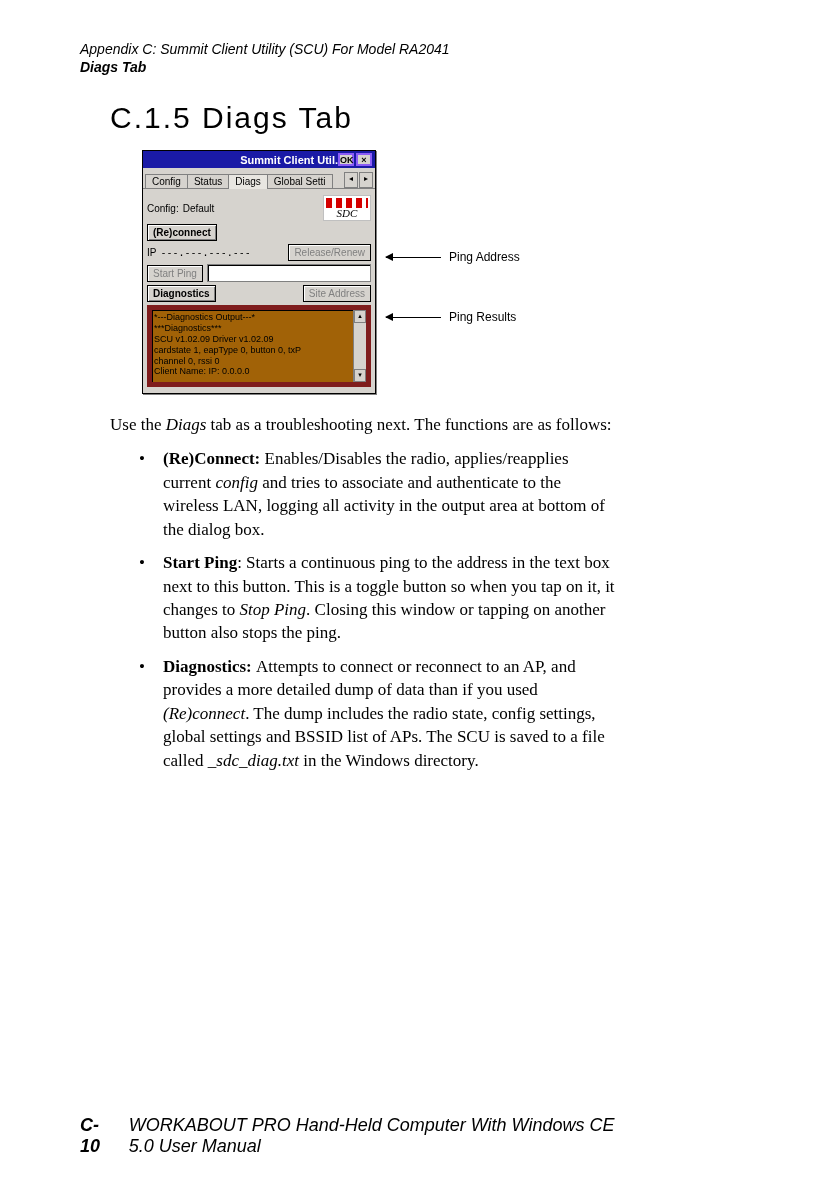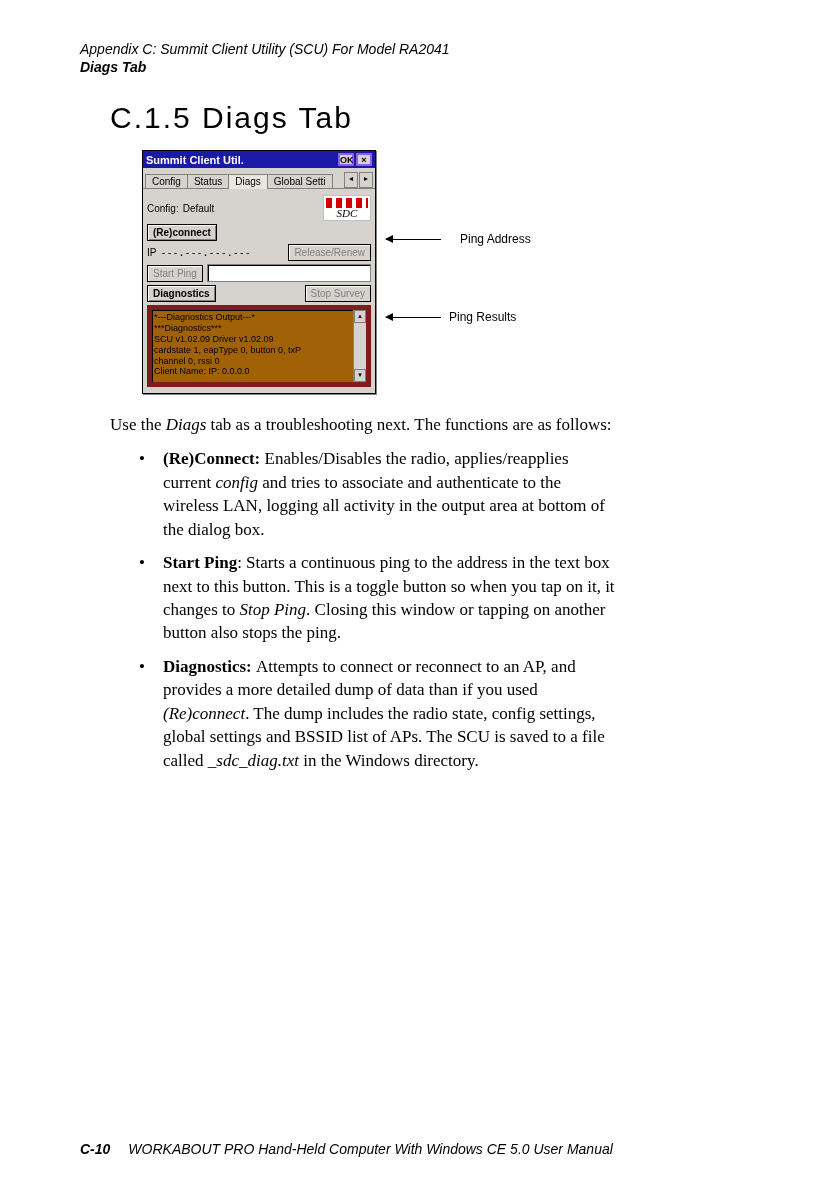--- a/index.html
+++ b/index.html
@@ -75,21 +75,21 @@
     background: #d6d3ce;
     font-family: Tahoma, Arial, sans-serif;
     font-size: 10px;
     box-shadow: 1px 1px 0 #808080;
   }
   .ttlbar {
     background: #1a1aa6;
     color: #fff;
     display: flex;
     align-items: center;
-    justify-content: space-between;
+    justify-content: flex-end;
     padding: 2px 3px;
     font-weight: bold;
     font-size: 11px;
   }
   .ttlbar .btns { display:flex; gap:2px;}
   .ttlbtn {
     background: #d6d3ce;
     color:#000;
     border: 2px solid #8b5cf6;
     width: 16px; height: 13px;
@@ -197,21 +197,21 @@
     position: absolute;
     left: 4px; top: 0;
     font-size: 17px;
   }
   .b { font-weight: bold; }
   .i { font-style: italic; }
   .footer {
     position: absolute;
     left: 80px; right: 60px; bottom: 40px;
     font-family: Arial, Helvetica, sans-serif;
-    font-size: 14px;
+    font-size: 18px;
     font-style: italic;
     display: flex; align-items: baseline; gap: 18px;
   }
   .footer .pg { font-weight: bold; font-style: italic; }
 </style>
 </head>
 <body>
 
 <div class="page">
 
@@ -259,39 +259,39 @@
           <span style="flex:1"></span>
           <span class="btn3d disabled">Release/Renew</span>
         </div>
         <div class="row">
           <span class="btn3d disabled">Start Ping</span>
           <input class="txtfield" value="" style="">
         </div>
         <div class="row">
           <span class="btn3d bold">Diagnostics</span>
           <span style="flex:1"></span>
-          <span class="btn3d disabled">Stop Survey</span>
+          <span class="btn3d disabled">Site Address</span>
         </div>
         <div class="outbox">
           <div>*---Diagnostics Output---*</div>
           <div>***Diagnostics***</div>
           <div>SCU v1.02.09 Driver v1.02.09</div>
           <div>cardstate 1, eapType 0, button 0, txP</div>
           <div>channel 0, rssi 0</div>
           <div>Client Name: IP: 0.0.0.0</div>
           <div class="sb">
             <div class="ar">▴</div>
             <div class="ar">▾</div>
           </div>
         </div>
       </div>
     </div>
 
     <div class="annotations">
-      <div class="annot" style="top:82px;gap:11px;">
+      <div class="annot" style="top:100px;">
         <span class="arrow"></span>
         <span>Ping Address</span>
       </div>
       <div class="annot" style="top:160px;">
         <span class="arrow"></span>
         <span>Ping Results</span>
       </div>
     </div>
   </div>
 

